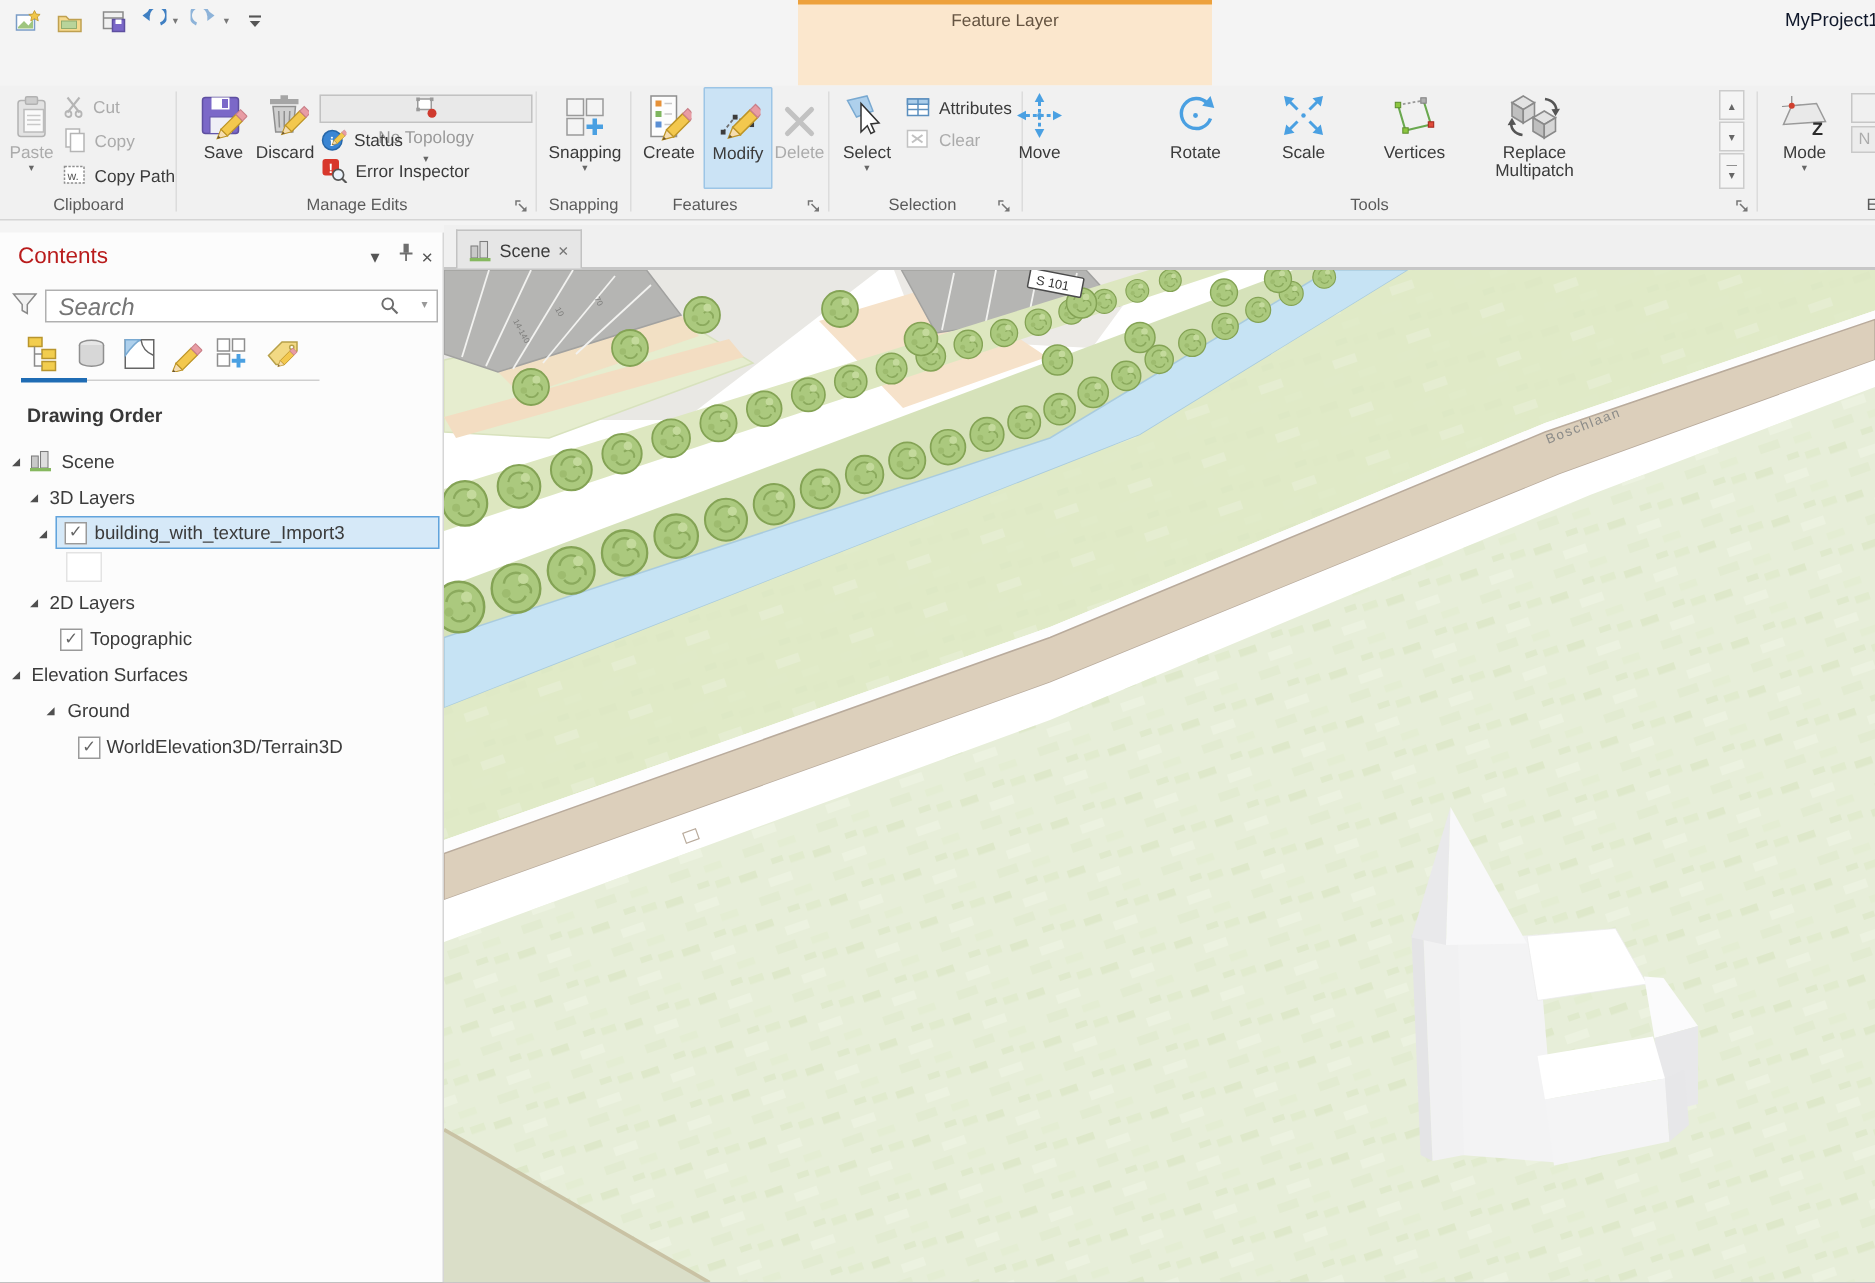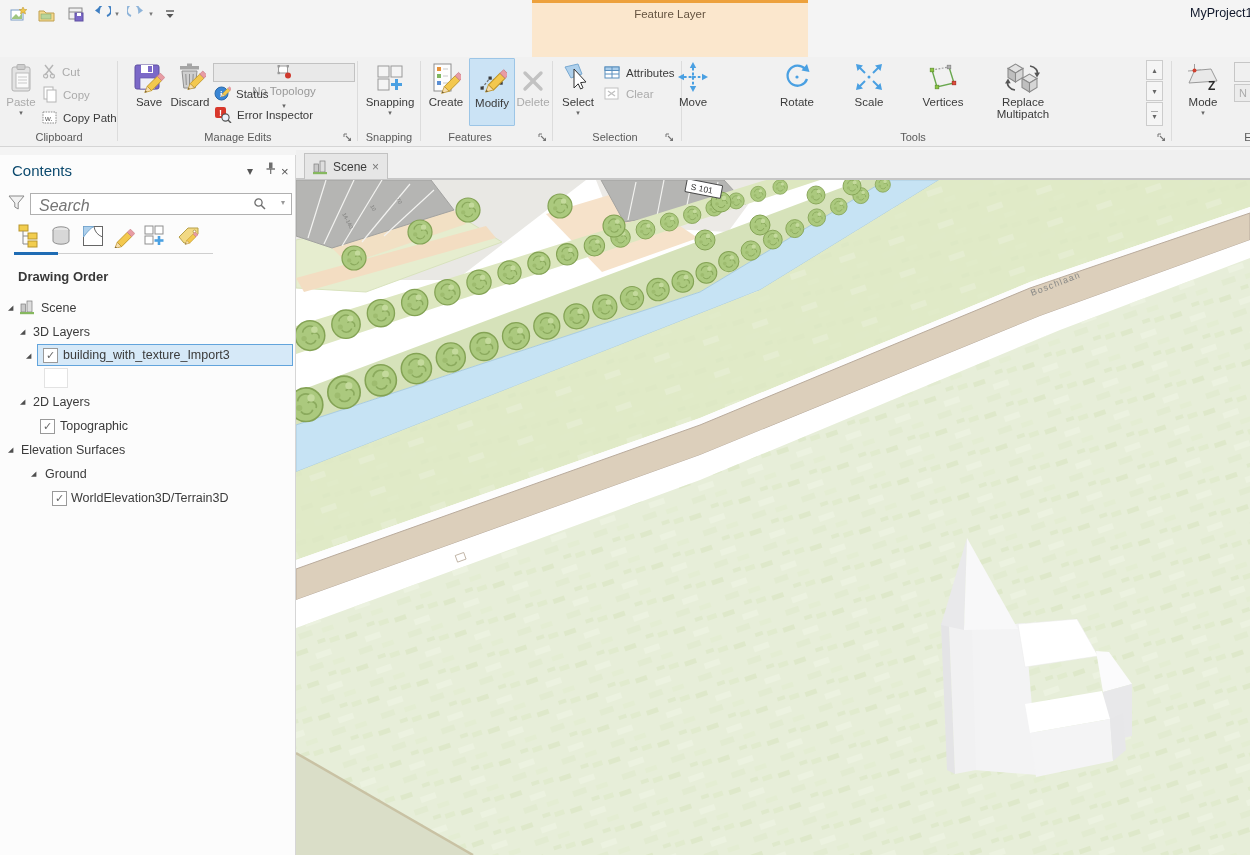--- a/index.html
+++ b/index.html
@@ -27,21 +27,21 @@
   .bigbtn .lbl{line-height:12px;text-align:center;margin-top:2px;white-space:pre-line;}
   .caret{font-size:7px;color:#666;line-height:9px;}
   .srow{position:absolute;display:flex;align-items:center;gap:5px;font-size:11.5px;color:#3b3b3b;height:18px;white-space:nowrap;}
   .disabled{color:#ababab !important;}
   .selbtn{background:#cbe3f5;border:1px solid #9cc5e6;border-radius:1px;}
   .combo{position:absolute;display:flex;align-items:center;gap:4px;background:#e9e9e9;border:1px solid #c2c2c2;height:19px;font-size:11.5px;color:#9a9a9a;padding:0 4px;box-sizing:border-box;flex-direction:column;}
   .launcher{position:absolute;top:75px;width:10px;height:10px;}
   .scrollbtn{position:absolute;width:17px;background:#f5f5f5;border:1px solid #cccccc;color:#666;font-size:8px;display:flex;align-items:center;justify-content:center;box-sizing:border-box;}
   
   .panel{position:absolute;left:0;top:155px;width:296px;height:700px;background:#fcfcfc;border-right:1px solid #d6d6d6;box-sizing:border-box;}
-  .paneltitle{position:absolute;left:12px;top:7px;font-size:15px;color:#0c4a6e;}
+  .paneltitle{position:absolute;left:12px;top:7px;font-size:15px;color:#b91c1c;}
   .phicon{position:absolute;top:9px;color:#555;font-size:12px;}
   .searchbox{position:absolute;left:30px;top:38px;width:262px;height:22px;border:1px solid #b0b0b0;background:#fff;box-sizing:border-box;}
   .searchbox input{position:absolute;left:6px;top:2px;width:210px;border:none;outline:none;font-family:inherit;font-size:16px;font-style:italic;color:#444;background:transparent;}
   .vicon{position:absolute;top:68px;width:26px;height:26px;display:flex;align-items:center;justify-content:center;}
   .treelabel{font-size:12.5px;color:#3b3b3b;white-space:nowrap;}
   .exp{position:absolute;font-size:7px;color:#4f4f4f;}
   .cb{position:absolute;width:13px;height:13px;border:1px solid #9a9a9a;background:#fff;font-size:11px;line-height:12px;text-align:center;color:#666;box-sizing:content-box;}
   
   .viewport{position:absolute;left:296px;top:150px;width:954px;height:705px;background:#f0f0f0;}
   .tabstrip{position:absolute;left:0;top:0;width:954px;height:30px;background:#f0f0f0;border-bottom:2px solid #c6c6c6;box-sizing:border-box;}

